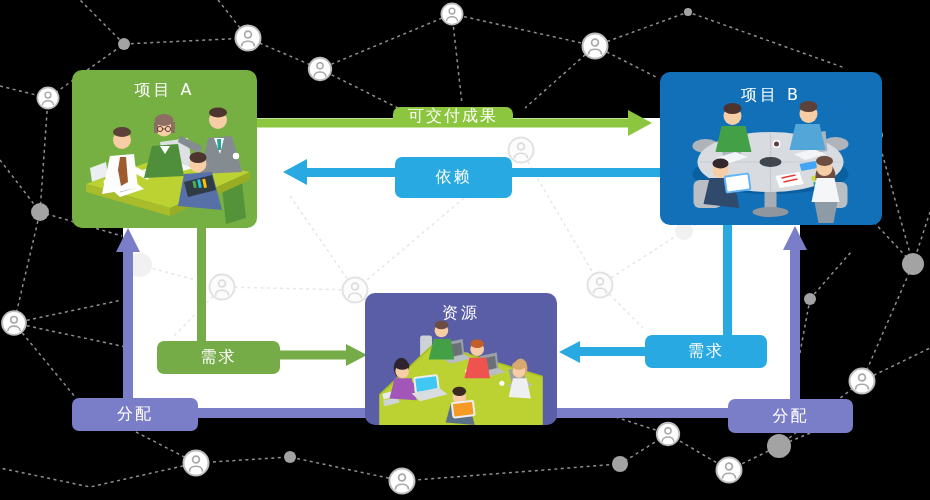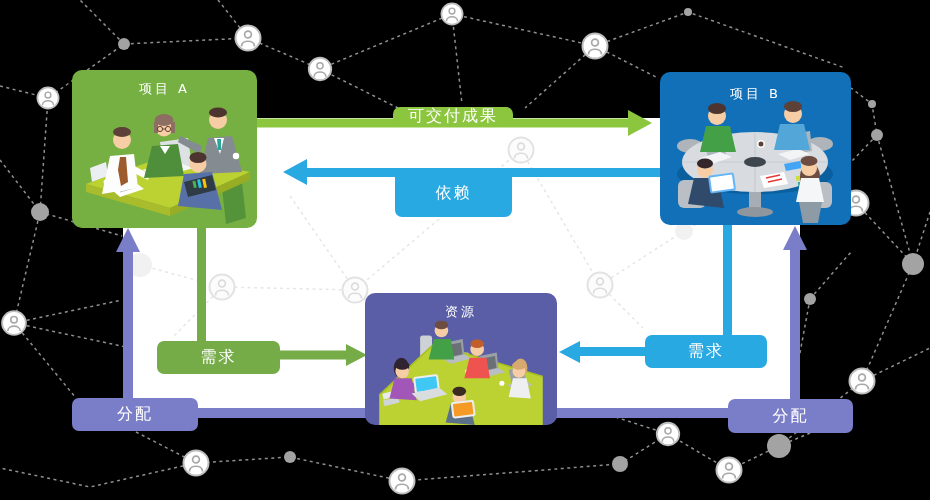--- a/index.html
+++ b/index.html
@@ -9,28 +9,28 @@
   .net-dark{z-index:0;}
   .panel{position:absolute;left:123px;top:118px;width:677px;height:300px;background:var(--c-panel,#fff);z-index:1;}
   .net-light{z-index:2;}
   .connectors{z-index:3;}
   .dl{stroke:#8F8F8F;stroke-width:1.5;stroke-dasharray:3 3.5;fill:none;}
   .ll{stroke:#E6E6E6;stroke-width:1.5;stroke-dasharray:3 3.5;fill:none;}
   .dot{fill:#A3A3A3;}
   .ldot{fill:#F1F1F1;}
   .box{position:absolute;border-radius:10px;overflow:hidden;z-index:4;}
   .box-a{left:72px;top:70px;width:185px;height:158px;background:var(--c-green-box,#76B043);}
-  .box-b{left:660px;top:72px;width:191px;height:153px;background:var(--c-blue-box,#1170B8);}
+  .box-b{left:660px;top:72px;width:222px;height:153px;background:var(--c-blue-box,#1170B8);}
   .box-r{left:365px;top:293px;width:192px;height:132px;background:var(--c-purple-box,#5A5EA6);}
-  .box .title{position:absolute;left:0;right:0;top:10px;text-align:center;color:#fff;font-size:13px;letter-spacing:3px;z-index:2;}
+  .box .title{position:absolute;left:0;right:0;top:10px;text-align:center;color:#fff;font-size:16px;letter-spacing:3px;z-index:2;}
   .box-b .title{top:13px;}
   .illu{position:absolute;left:0;top:0;width:100%;height:100%;}
   .pill{position:absolute;z-index:6;border-radius:7px;color:#fff;font-size:16px;letter-spacing:2px;display:flex;align-items:center;justify-content:center;}
   .pill-deliverable{left:393px;top:107px;width:120px;height:18px;background:var(--c-green-bright,#8CC63E);}
-  .pill-dependency{left:395px;top:169px;width:117px;height:48px;background:var(--c-blue-bright,#29A9E1);}
+  .pill-dependency{left:395px;top:157px;width:117px;height:41px;background:var(--c-blue-bright,#29A9E1);}
   .pill-demand-a{left:157px;top:341px;width:123px;height:33px;background:var(--c-green-mid,#76AC47);}
   .pill-demand-b{left:645px;top:335px;width:122px;height:33px;background:var(--c-blue-bright,#29A9E1);}
   .pill-allocate-a{left:72px;top:398px;width:126px;height:33px;background:var(--c-purple-mid,#7A7EC8);}
   .pill-allocate-b{left:728px;top:399px;width:125px;height:34px;background:var(--c-purple-mid,#7A7EC8);}
 </style>
 </head>
 <body>
 
 <div class="stage">
 

